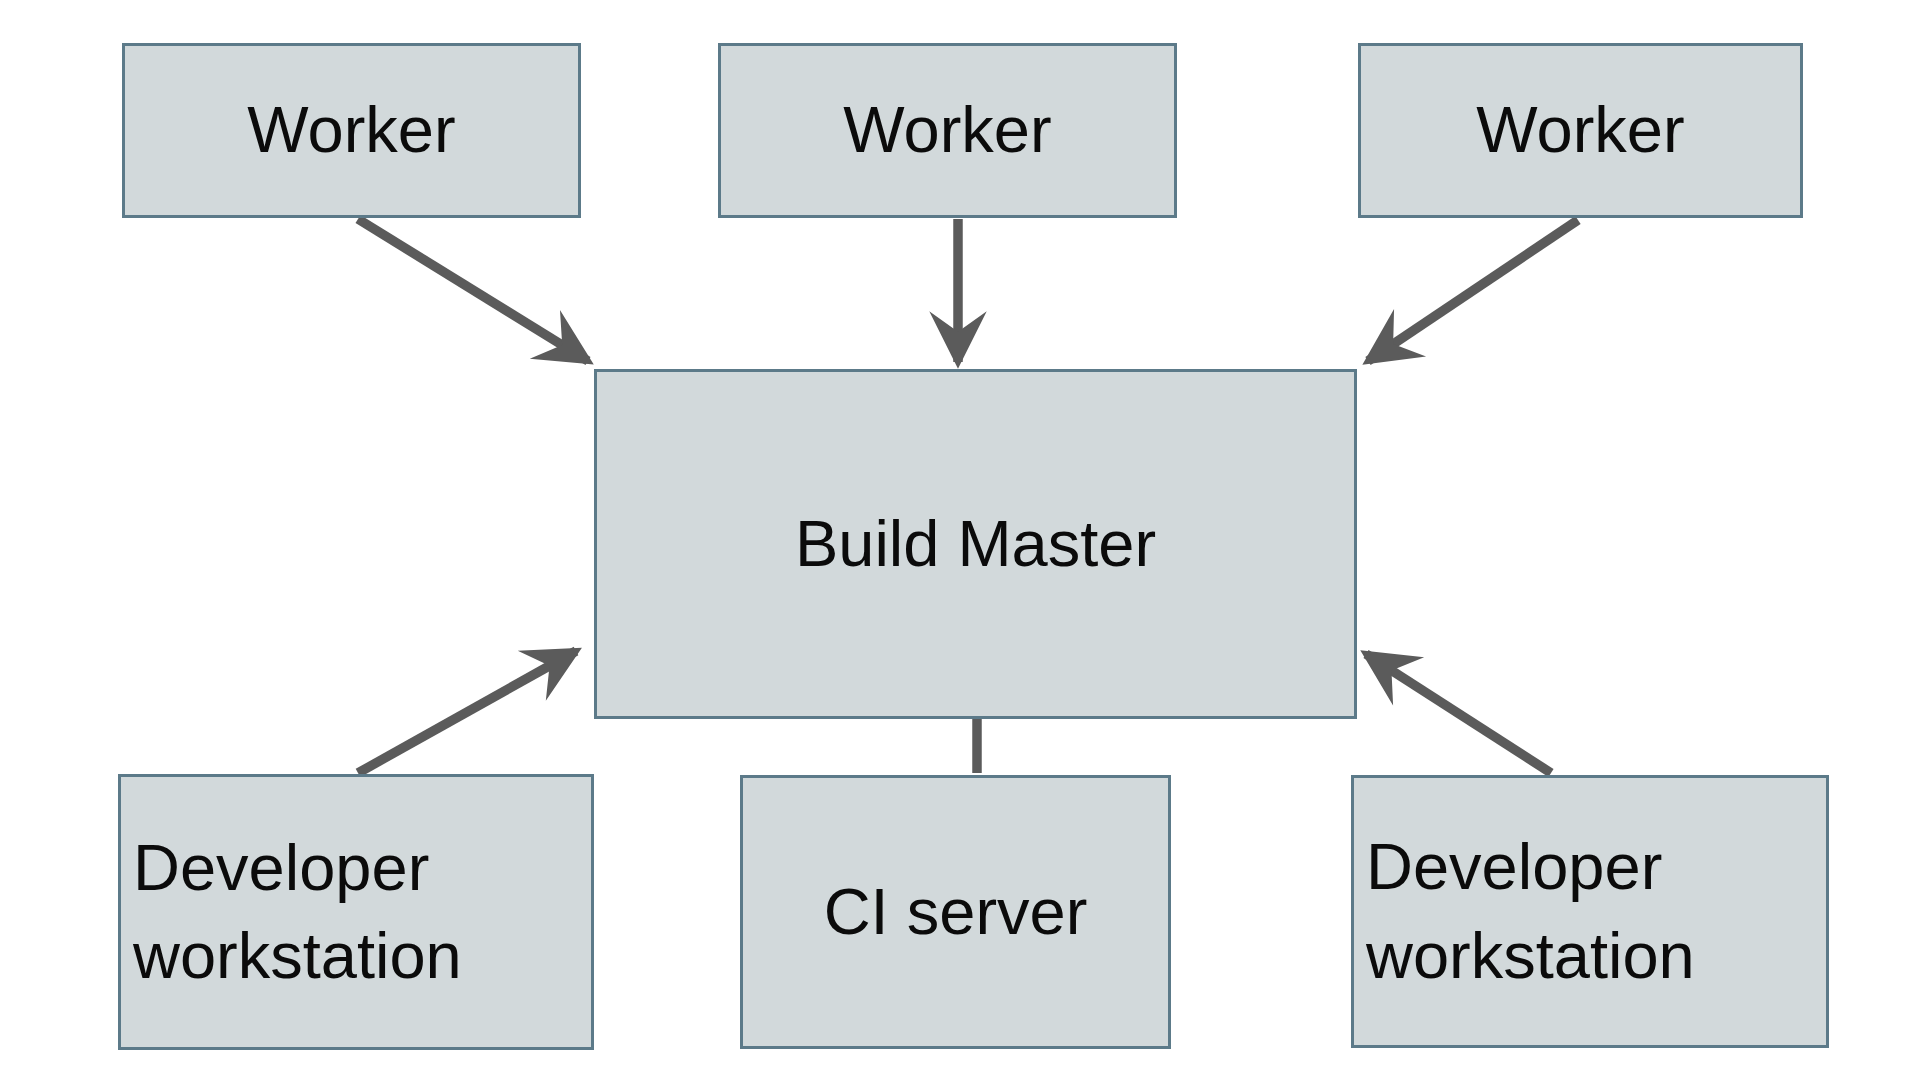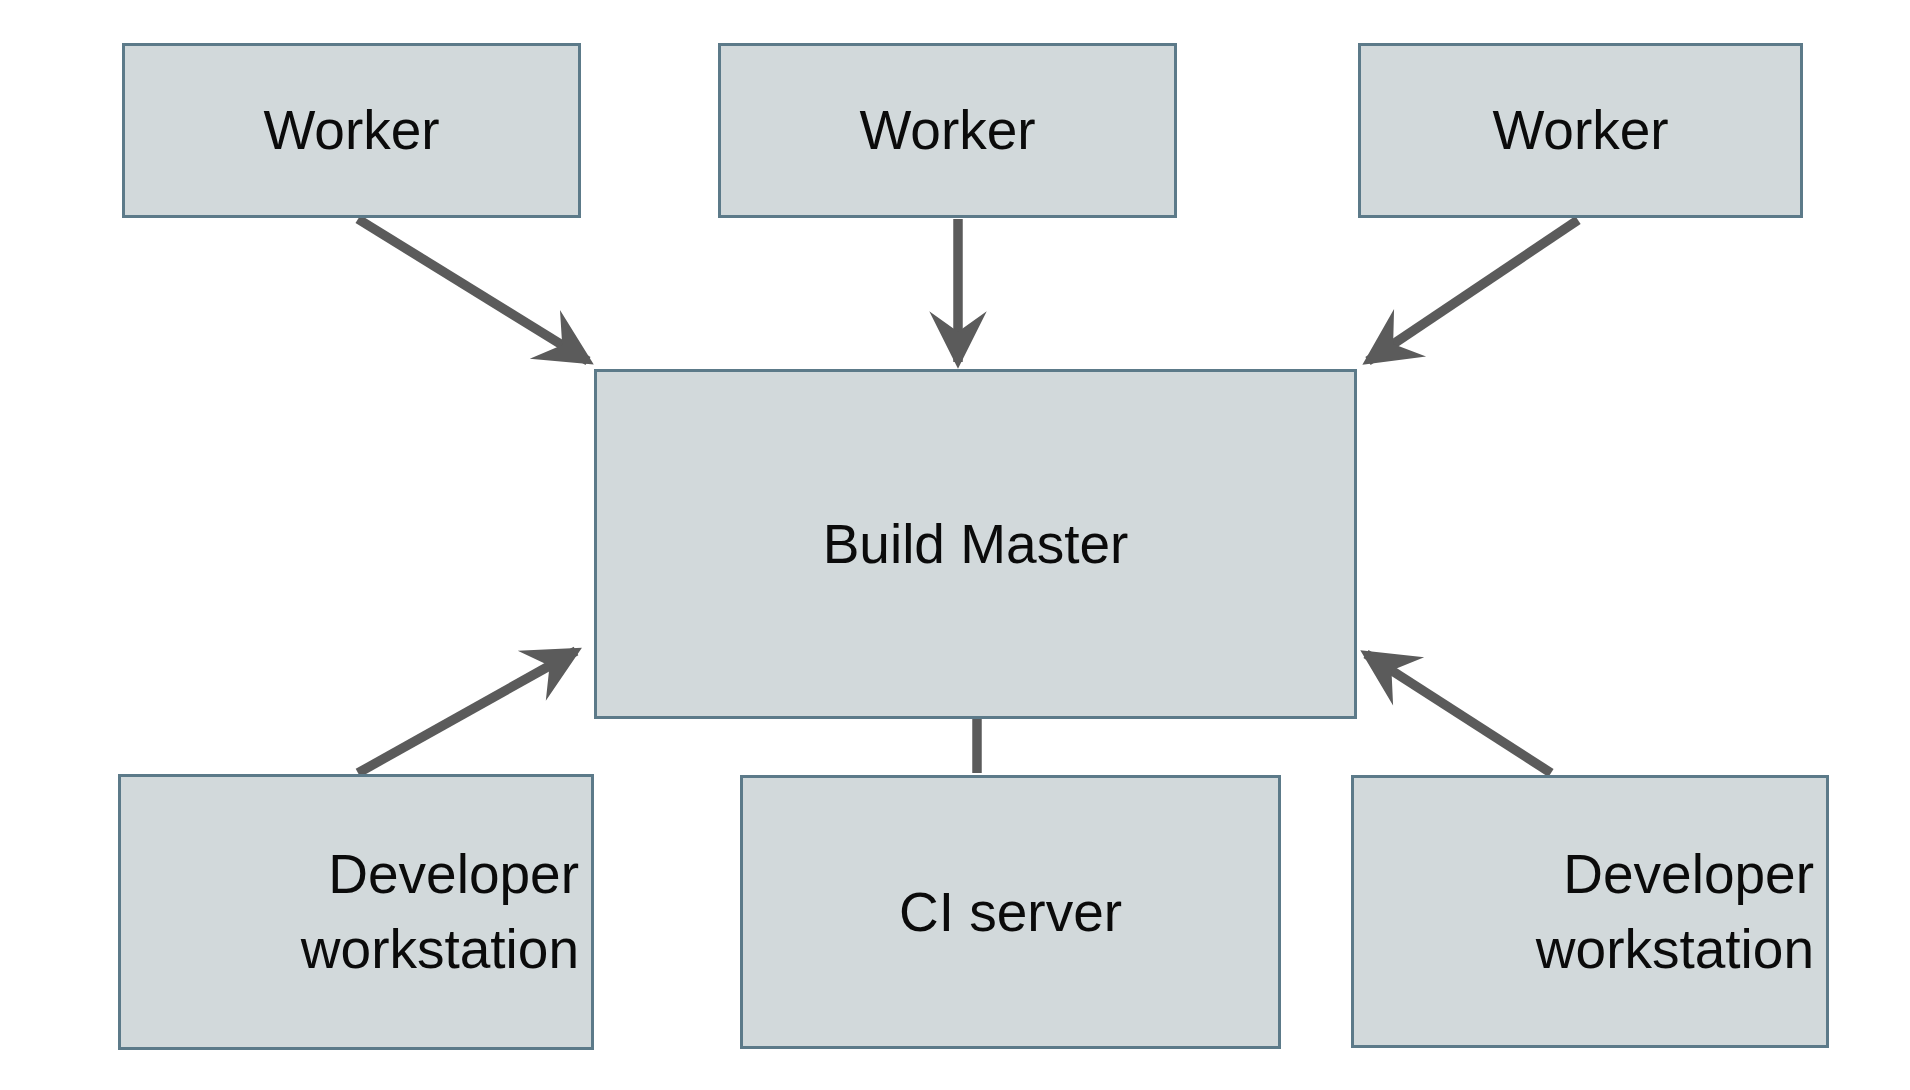--- a/index.html
+++ b/index.html
@@ -26,35 +26,35 @@
     stroke-width: 9.5;
   }
   .node {
     position: absolute;
     background: var(--node-fill, #d2d9db);
     border: 3px solid var(--node-border, #5c7a89);
     box-sizing: border-box;
     display: flex;
     align-items: center;
     justify-content: center;
-    text-align: right;
+    text-align: left;
     color: var(--text, #0b0b0b);
-    font-size: 55px;
+    font-size: 65px;
     line-height: 1.36;
     padding: 0 12px;
   }
   
   .node.worker-1 { left: 122px;  top: 43px;  width: 459px; height: 175px; }
   .node.worker-2 { left: 718px;  top: 43px;  width: 459px; height: 175px; }
   .node.worker-3 { left: 1358px; top: 43px;  width: 445px; height: 175px; }
   
   .node.build-master { left: 594px; top: 369px; width: 763px; height: 350px; }
   
   .node.dev-left  { left: 118px;  top: 774px; width: 476px; height: 276px; }
-  .node.ci-server { left: 740px;  top: 775px; width: 541px; height: 274px; }
+  .node.ci-server { left: 740px;  top: 775px; width: 431px; height: 274px; }
   .node.dev-right { left: 1351px; top: 775px; width: 478px; height: 273px; }
 </style>
 </head>
 <body>
 
 <div class="canvas">
 
   <svg class="arrows" viewBox="0 0 1910 1090" xmlns="http://www.w3.org/2000/svg">
     <defs>
       <marker id="ah" viewBox="0 0 12 12" refX="10.2" refY="6" markerWidth="6.6" markerHeight="6.6" orient="auto">

